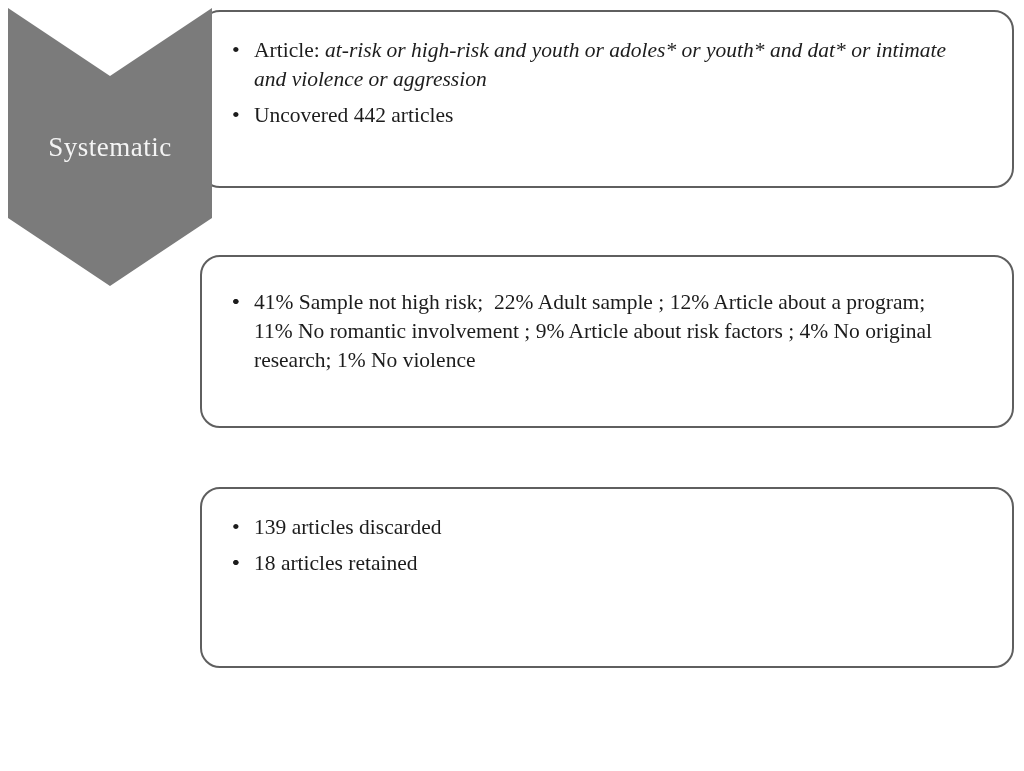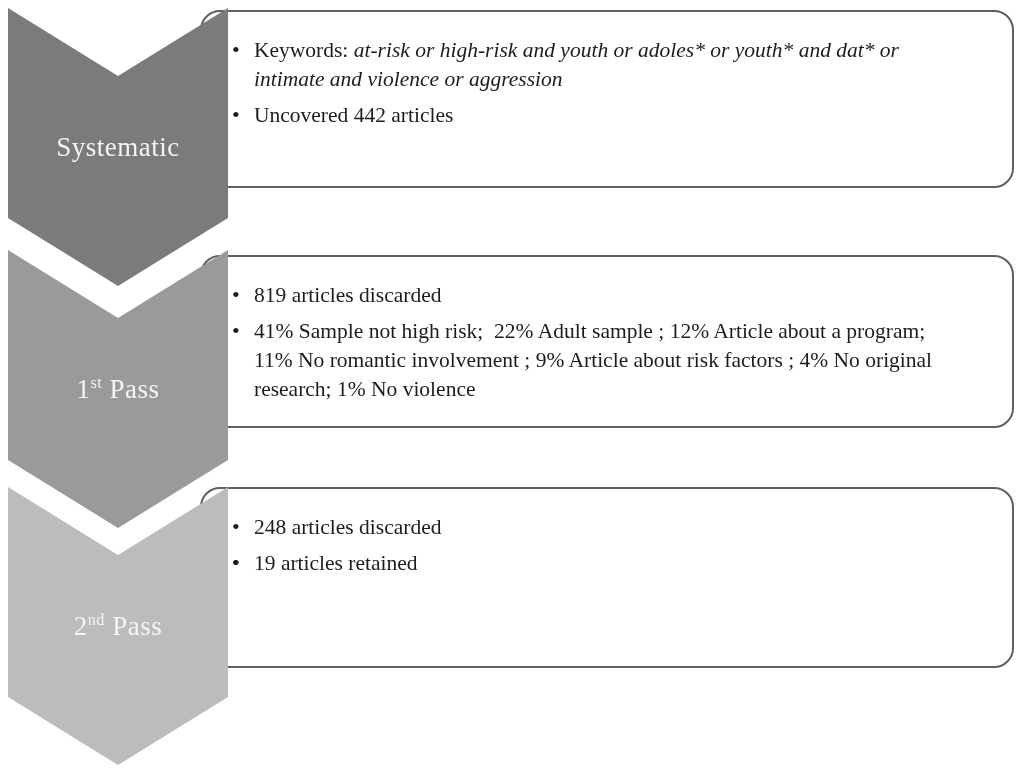--- a/index.html
+++ b/index.html
@@ -13,21 +13,21 @@
     height: 771px;
     background: #ffffff;
     overflow: hidden;
     font-family: "Liberation Serif", "DejaVu Serif", serif;
     color: var(--text, #1c1c1c);
   }
   
   .chevron {
     position: absolute;
     left: 8px;
-    width: 220px;
+    width: 204px;
     height: 278px;
     display: flex;
     align-items: center;
     justify-content: center;
     text-align: center;
     z-index: 2;
     clip-path: polygon(0 0, 50% 24.5%, 100% 0, 100% 75.5%, 50% 100%, 0 75.5%);
   }
   .chevron .label {
     color: var(--label-text, #f4f4f4);
@@ -85,43 +85,37 @@
 <body>
 
 <div id="canvas">
 
   <div class="chevron" id="chevron-1">
     <div class="label">
       <div>Systematic</div>
     </div>
   </div>
 
-  <div class="chevron" id="chevron-2">
-    <div class="label"><span>1</span><sup>st</sup><span> Pass</span></div>
-  </div>
 
-  <div class="chevron" id="chevron-3">
-    <div class="label"><span>2</span><sup>nd</sup><span> Pass</span></div>
-  </div>
 
   <div class="callout" id="box-1">
     <ul class="bullets">
-      <li><span class="marker">•</span><span>Keywords: </span><span class="italic">at-risk or high-risk and youth or adoles* or youth* and dat* or intimate and violence or aggression</span></li>
+      <li><span class="marker">•</span><span>Article: </span><span class="italic">at-risk or high-risk and youth or adoles* or youth* and dat* or intimate and violence or aggression</span></li>
       <li><span class="marker">•</span><span>Uncovered 442 articles</span></li>
     </ul>
   </div>
 
   <div class="callout" id="box-2">
     <ul class="bullets">
-      <li><span class="marker">•</span><span>819 articles discarded</span></li>
+      <li><span class="marker">•</span></li>
       <li><span class="marker">•</span><span>41% Sample not high risk;  22% Adult sample ; 12% Article about a program; 11% No romantic involvement ; 9% Article about risk factors ; 4% No original research; 1% No violence</span></li>
     </ul>
   </div>
 
   <div class="callout" id="box-3">
     <ul class="bullets">
-      <li><span class="marker">•</span><span>248 articles discarded</span></li>
+      <li><span class="marker">•</span><span>139 articles discarded</span></li>
       <li><span class="marker">•</span></li>
-      <li><span class="marker">•</span><span>19 articles retained</span></li>
+      <li><span class="marker">•</span><span>18 articles retained</span></li>
     </ul>
   </div>
 
 </div>
 
 </body></html>

